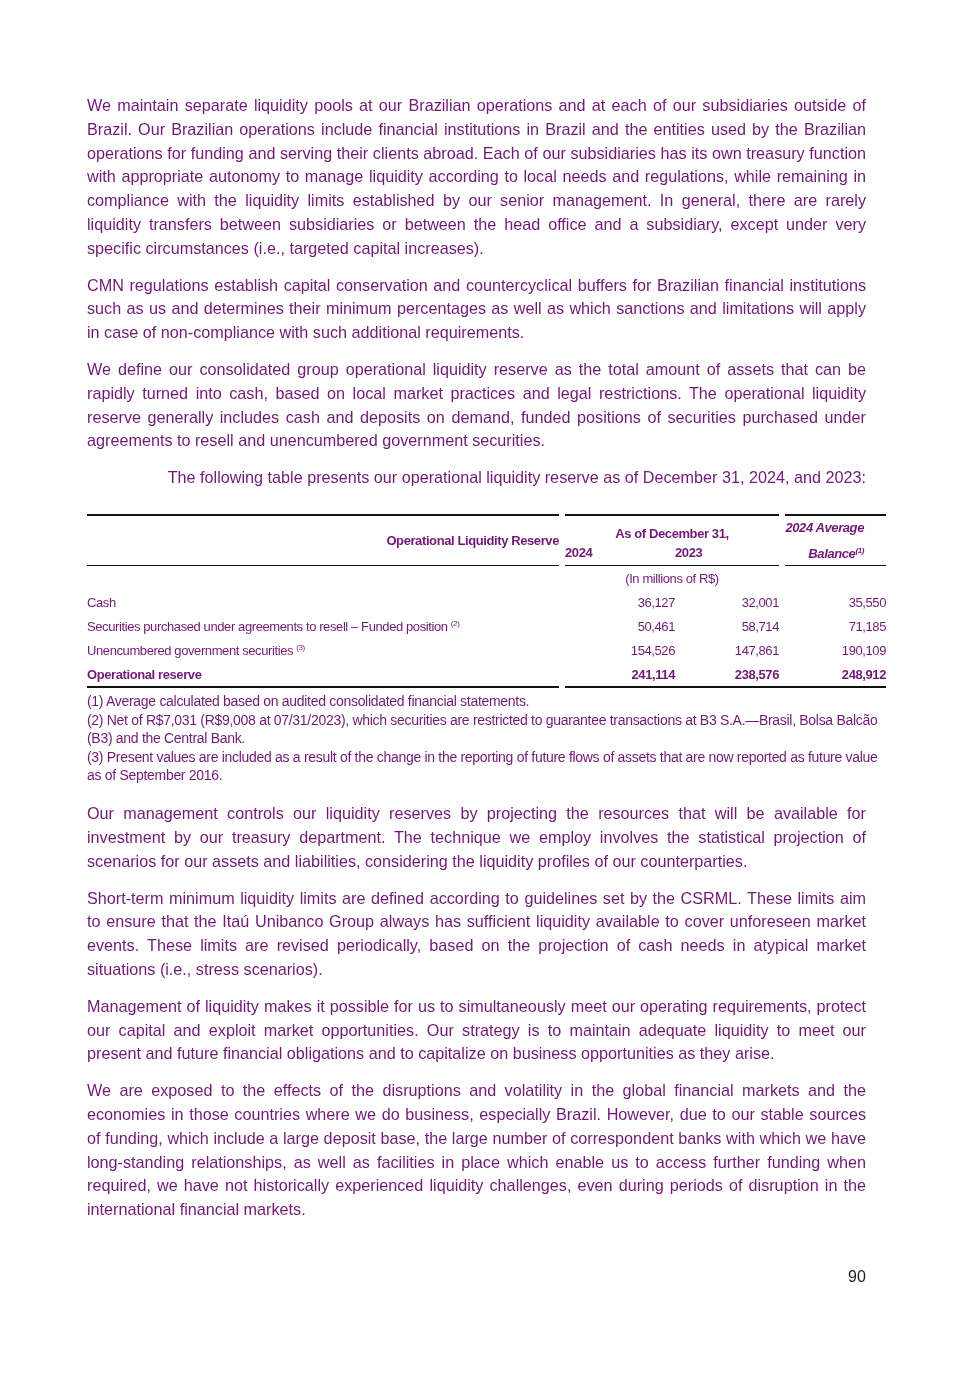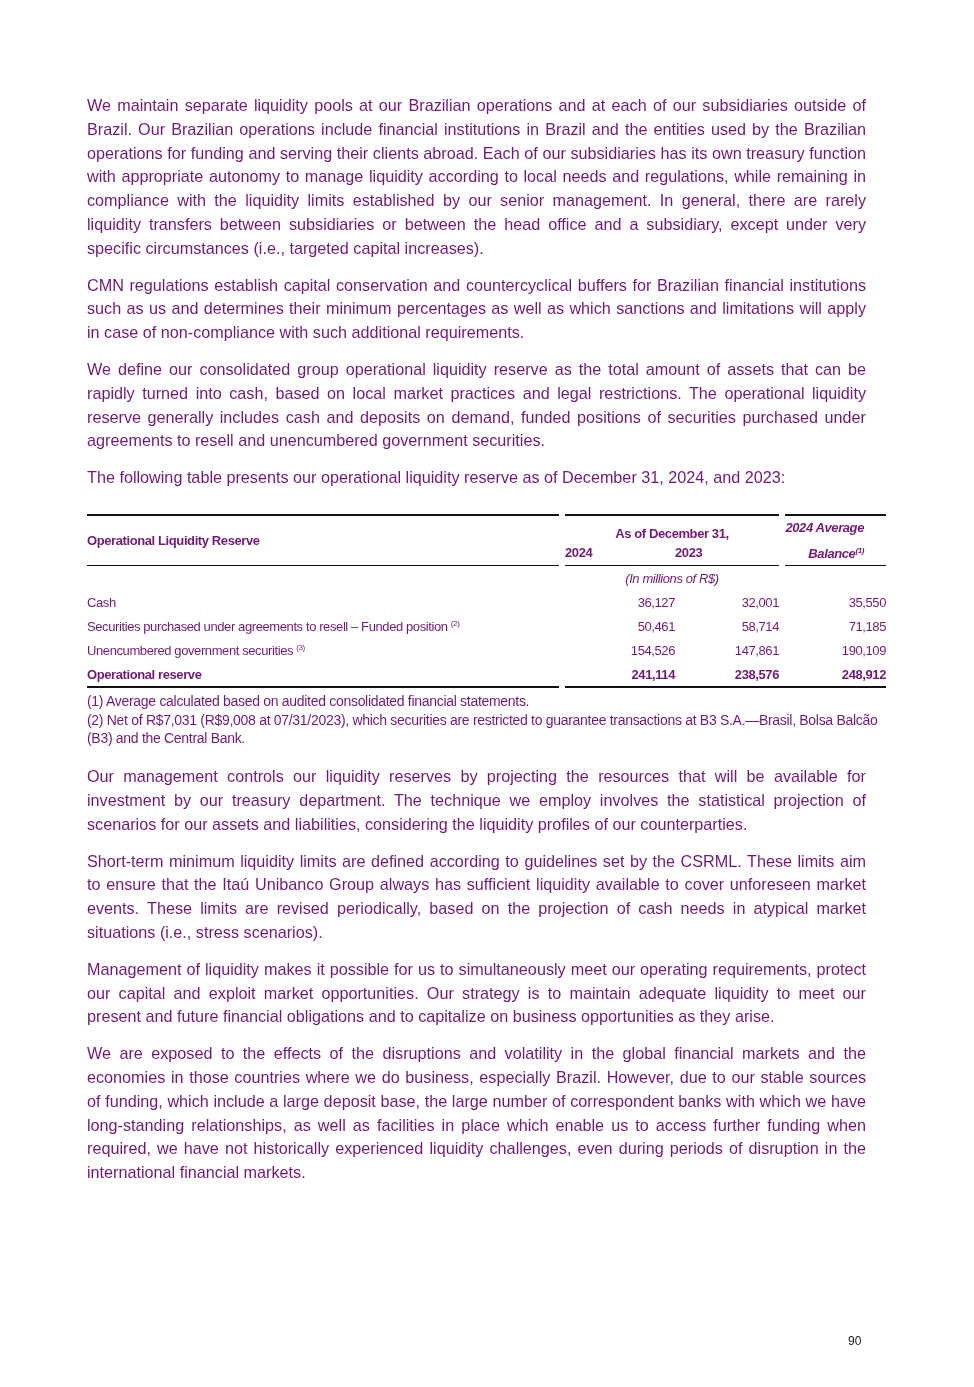--- a/index.html
+++ b/index.html
@@ -2,42 +2,42 @@
 <html><head>
 <meta charset="utf-8">
 <style>
   html, body { margin: 0; padding: 0; background: #ffffff; }
   body { width: 974px; height: 1387px; position: relative; overflow: hidden; }
   .page { position: absolute; left: 87px; top: 94px; width: 779px; color: #701a75; }
   .para { font-family: "Liberation Sans", sans-serif; font-size: 16.2px; line-height: 23.8px; text-align: justify; margin: 0 0 13px 0; }
   .table-wrap { margin-top: 24px; width: 799px; font-family: "Liberation Sans", sans-serif; }
   table { border-collapse: collapse; width: 100%; font-size: 13px; letter-spacing: -0.4px; }
   td, th { padding: 0; }
-  .hdr-title { font-weight: bold; text-align: left; vertical-align: middle; border-top: 2px solid #111; border-bottom: 1.5px solid #111; height: 46px; }
+  .hdr-title { font-weight: bold; text-align: right; vertical-align: middle; border-top: 2px solid #111; border-bottom: 1.5px solid #111; height: 46px; }
   .hdr-group { font-weight: bold; text-align: center; border-top: 2px solid #111; height: 23px; vertical-align: bottom; }
   .hdr-year { font-weight: bold; text-align: left; border-bottom: 1.5px solid #111; height: 23px; }
   .hdr-avg { font-weight: bold; text-align: right; border-top: 2px solid #111; border-bottom: 1.5px solid #111; padding-right: 22px; line-height: 23px; font-style: italic; }
   .gap { width: 6px; border: none !important; }
-  .units td { font-style: italic; text-align: center; height: 24px; }
+  .units td { text-align: center; height: 24px; }
   .row td { height: 24px; vertical-align: middle; }
   .num { text-align: right; }
   .total td { font-weight: bold; border-bottom: 2px solid #111; }
   sup { font-size: 8px; }
   .notes { font-family: "Liberation Sans", sans-serif; font-size: 14px; letter-spacing: -0.3px; line-height: 18px; margin-top: 4px; margin-bottom: 18px; }
   .notes div { margin-bottom: 1px; }
-  .page-number { position: absolute; left: 848px; top: 1334px; font-family: "Liberation Sans", sans-serif; font-size: 12px; color: #222; }
+  .page-number { position: absolute; left: 848px; top: 1268px; font-family: "Liberation Sans", sans-serif; font-size: 16px; color: #222; }
 </style>
 </head>
 <body>
 
 <div class="page">
   <p class="para">We maintain separate liquidity pools at our Brazilian operations and at each of our subsidiaries outside of Brazil. Our Brazilian operations include financial institutions in Brazil and the entities used by the Brazilian operations for funding and serving their clients abroad. Each of our subsidiaries has its own treasury function with appropriate autonomy to manage liquidity according to local needs and regulations, while remaining in compliance with the liquidity limits established by our senior management. In general, there are rarely liquidity transfers between subsidiaries or between the head office and a subsidiary, except under very specific circumstances (i.e., targeted capital increases).</p>
   <p class="para">CMN regulations establish capital conservation and countercyclical buffers for Brazilian financial institutions such as us and determines their minimum percentages as well as which sanctions and limitations will apply in case of non-compliance with such additional requirements.</p>
   <p class="para">We define our consolidated group operational liquidity reserve as the total amount of assets that can be rapidly turned into cash, based on local market practices and legal restrictions. The operational liquidity reserve generally includes cash and deposits on demand, funded positions of securities purchased under agreements to resell and unencumbered government securities.</p>
-  <p class="para" style="text-align:left;">The following table presents our operational liquidity reserve as of December 31, 2024, and 2023:</p>
+  <p class="para" style="text-align:right;">The following table presents our operational liquidity reserve as of December 31, 2024, and 2023:</p>
 
   <div class="table-wrap">
     <table>
       <colgroup>
         <col style="width:472px">
           <col style="width:6px">
         <col style="width:110px">
           <col style="width:104px">
           <col style="width:6px">
         <col style="width:101px">
@@ -94,20 +94,21 @@
         <td class="num">241,114</td>
         <td class="num">238,576</td>
             <td></td>
         <td class="num">248,912</td>
       </tr>
     </tbody>
       </table>
     <div class="notes">
       <div>(1) Average calculated based on audited consolidated financial statements.</div>
       <div>(2) Net of R$7,031 (R$9,008 at 07/31/2023), which securities are restricted to guarantee transactions at B3 S.A.—Brasil, Bolsa Balcão (B3) and the Central Bank.</div>
+      <div>(3) Present values are included as a result of the change in the reporting of future flows of assets that are now reported as future value as of September 2016.</div>
     </div>
   </div>
 
   <p class="para">Our management controls our liquidity reserves by projecting the resources that will be available for investment by our treasury department. The technique we employ involves the statistical projection of scenarios for our assets and liabilities, considering the liquidity profiles of our counterparties.</p>
   <p class="para">Short-term minimum liquidity limits are defined according to guidelines set by the CSRML. These limits aim to ensure that the Itaú Unibanco Group always has sufficient liquidity available to cover unforeseen market events. These limits are revised periodically, based on the projection of cash needs in atypical market situations (i.e., stress scenarios).</p>
   <p class="para">Management of liquidity makes it possible for us to simultaneously meet our operating requirements, protect our capital and exploit market opportunities. Our strategy is to maintain adequate liquidity to meet our present and future financial obligations and to capitalize on business opportunities as they arise.</p>
   <p class="para">We are exposed to the effects of the disruptions and volatility in the global financial markets and the economies in those countries where we do business, especially Brazil. However, due to our stable sources of funding, which include a large deposit base, the large number of correspondent banks with which we have long-standing relationships, as well as facilities in place which enable us to access further funding when required, we have not historically experienced liquidity challenges, even during periods of disruption in the international financial markets.</p>
 </div>
 
 <div class="page-number">90</div>

